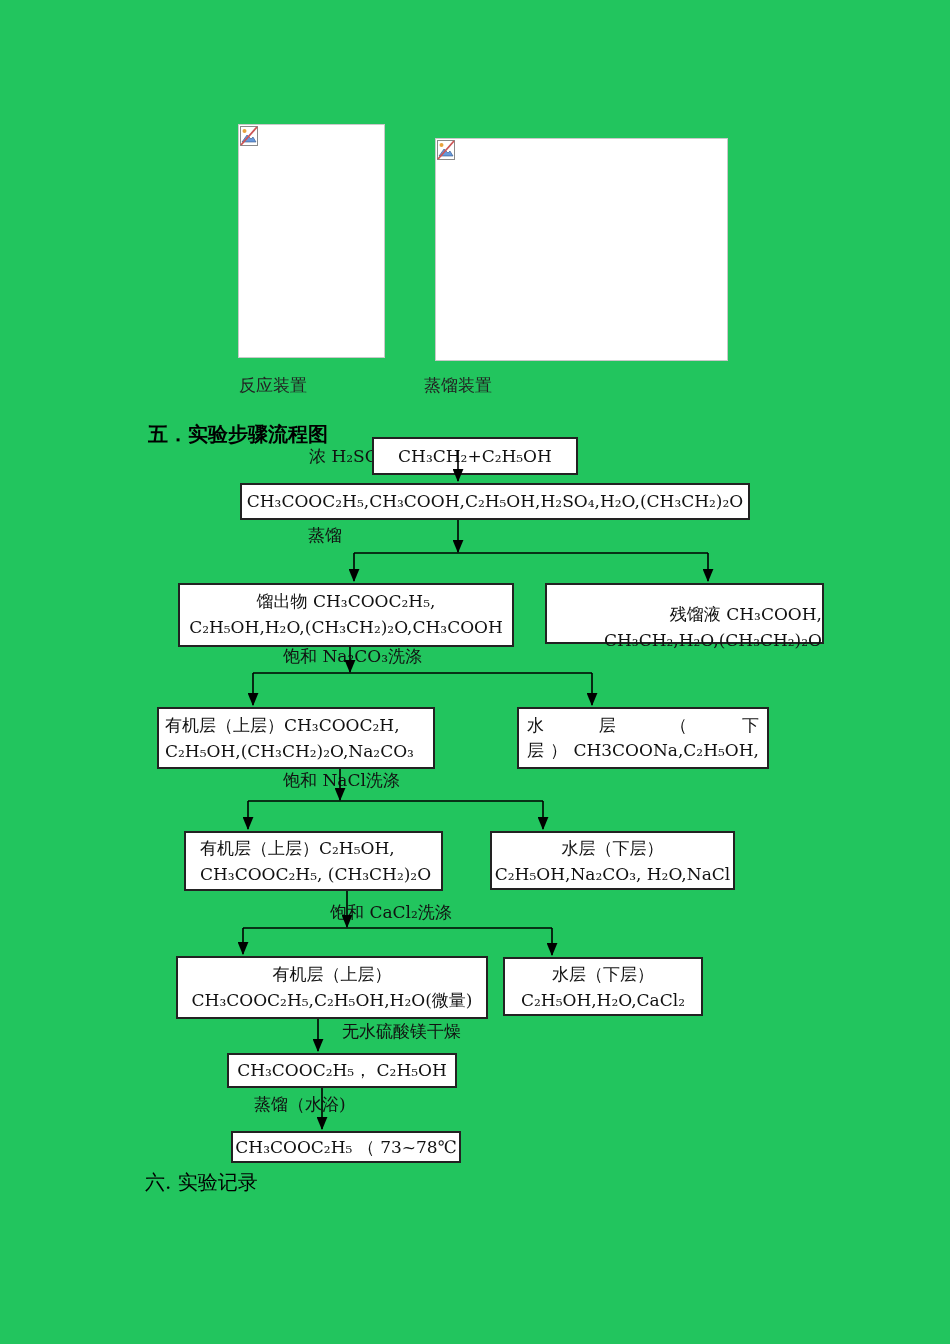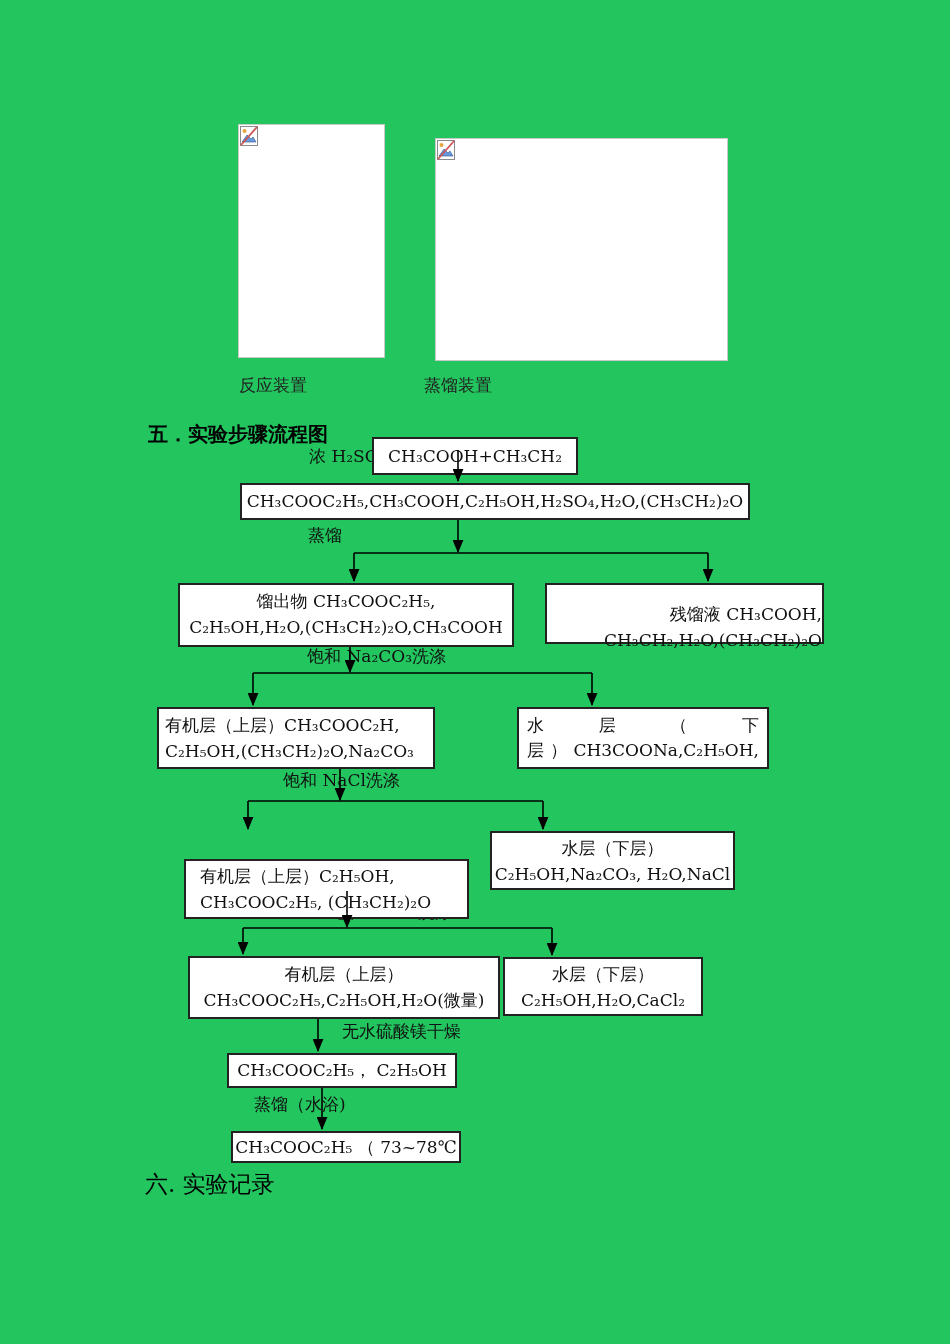--- a/index.html
+++ b/index.html
@@ -5,21 +5,21 @@
   html,body{margin:0;padding:0;background:#ffffff;}
   #page{
     position:relative;width:950px;height:1344px;background:#22c55e;overflow:hidden;
     font-family:"DejaVu Serif","Liberation Serif",serif;color:#111;
   }
   
   .ph{position:absolute;border:1px solid #c9c9c9;background:#fff;box-sizing:border-box;}
   .ph svg{position:absolute;left:1px;top:1px;}
   .caption{position:absolute;font-size:17px;color:#222;white-space:nowrap;}
   .h1{position:absolute;font-size:20px;font-weight:bold;color:#000;white-space:nowrap;}
-  .h2{position:absolute;font-size:23px;font-weight:normal;color:#000;white-space:nowrap;}
+  .h2{position:absolute;font-size:20px;font-weight:normal;color:#000;white-space:nowrap;}
   
   .fbox{
     position:absolute;border:2px solid #222;background:#fff;box-sizing:border-box;
     font-size:17px;color:#111;text-align:center;z-index:2;white-space:nowrap;
   }
   .fbox .ln{white-space:nowrap;}
   .fbox .just{white-space:normal;text-align:justify;text-align-last:justify;}
   
   .flab{position:absolute;font-size:17px;color:#111;white-space:nowrap;z-index:1;}
   #arrows{position:absolute;left:0;top:0;z-index:5;pointer-events:none;}
@@ -46,28 +46,28 @@
     </svg>
   </div>
 
   <div class="caption" style="left:239px;top:374px;">反应装置</div>
   <div class="caption" style="left:424px;top:374px;">蒸馏装置</div>
 
   <div class="h1" style="left:148px;top:398px;margin-top:23px;">五．实验步骤流程图</div>
 
   <div class="flab" style="left:309px;top:445px;">浓 H₂SO₄</div>
   <div class="flab" style="left:308px;top:524px;">蒸馏</div>
-  <div class="flab" style="left:283px;top:645px;margin-left:24px;">饱和 Na₂CO₃洗涤</div>
+  <div class="flab" style="left:283px;top:645px;">饱和 Na₂CO₃洗涤</div>
   <div class="flab" style="left:283px;top:769px;">饱和 NaCl洗涤</div>
   <div class="flab" style="left:330px;top:901px;">饱和 CaCl₂洗涤</div>
   <div class="flab" style="left:342px;top:1020px;">无水硫酸镁干燥</div>
   <div class="flab" style="left:254px;top:1093px;">蒸馏（水浴)</div>
 
   <div class="fbox" style="left:372px;top:437px;width:206px;height:38px;line-height:34px;">
-    <div class="ln">CH₃COOH+CH₃CH₂</div>
+    <div class="ln">CH₃CH₂+C₂H₅OH</div>
   </div>
 
   <div class="fbox" style="left:178px;top:583px;width:336px;height:64px;line-height:26px;padding-top:3px;">
     <div class="ln">馏出物 CH₃COOC₂H₅,</div>
     <div class="ln">C₂H₅OH,H₂O,(CH₃CH₂)₂O,CH₃COOH</div>
   </div>
 
   <div class="fbox" style="left:240px;top:483px;width:510px;height:37px;line-height:33px;">
     <div class="ln">CH₃COOC₂H₅,CH₃COOH,C₂H₅OH,H₂SO₄,H₂O,(CH₃CH₂)₂O</div>
   </div>
@@ -81,31 +81,31 @@
     <div class="ln">有机层（上层）CH₃COOC₂H,</div>
     <div class="ln">C₂H₅OH,(CH₃CH₂)₂O,Na₂CO₃</div>
   </div>
 
   <div class="fbox" style="left:517px;top:707px;width:252px;height:62px;line-height:25px;padding:4px 8px 0 8px;overflow:hidden;text-align:left;">
     <div class="just">水 层 （ 下</div>
     <div class="just">层 ） CH3COONa,C₂H₅OH,</div>
     <div class="ln">H₂O</div>
   </div>
 
-  <div class="fbox" style="left:184px;top:831px;width:285px;height:60px;line-height:26px;padding:2px 0 0 14px;text-align:left;margin-top:28px;">
+  <div class="fbox" style="left:184px;top:831px;width:259px;height:60px;line-height:26px;padding:2px 0 0 14px;text-align:left;">
     <div class="ln">有机层（上层）C₂H₅OH,</div>
     <div class="ln">CH₃COOC₂H₅, (CH₃CH₂)₂O</div>
   </div>
 
   <div class="fbox" style="left:490px;top:831px;width:245px;height:59px;line-height:26px;padding-top:2px;">
     <div class="ln">水层（下层）</div>
     <div class="ln">C₂H₅OH,Na₂CO₃, H₂O,NaCl</div>
   </div>
 
-  <div class="fbox" style="left:176px;top:956px;width:312px;height:63px;line-height:26px;padding-top:3px;margin-left:12px;">
+  <div class="fbox" style="left:176px;top:956px;width:312px;height:63px;line-height:26px;padding-top:3px;">
     <div class="ln">有机层（上层）</div>
     <div class="ln">CH₃COOC₂H₅,C₂H₅OH,H₂O(微量)</div>
   </div>
 
   <div class="fbox" style="left:503px;top:957px;width:200px;height:59px;line-height:26px;padding-top:2px;">
     <div class="ln">水层（下层）</div>
     <div class="ln">C₂H₅OH,H₂O,CaCl₂</div>
   </div>
 
   <div class="fbox" style="left:227px;top:1053px;width:230px;height:35px;line-height:31px;">

